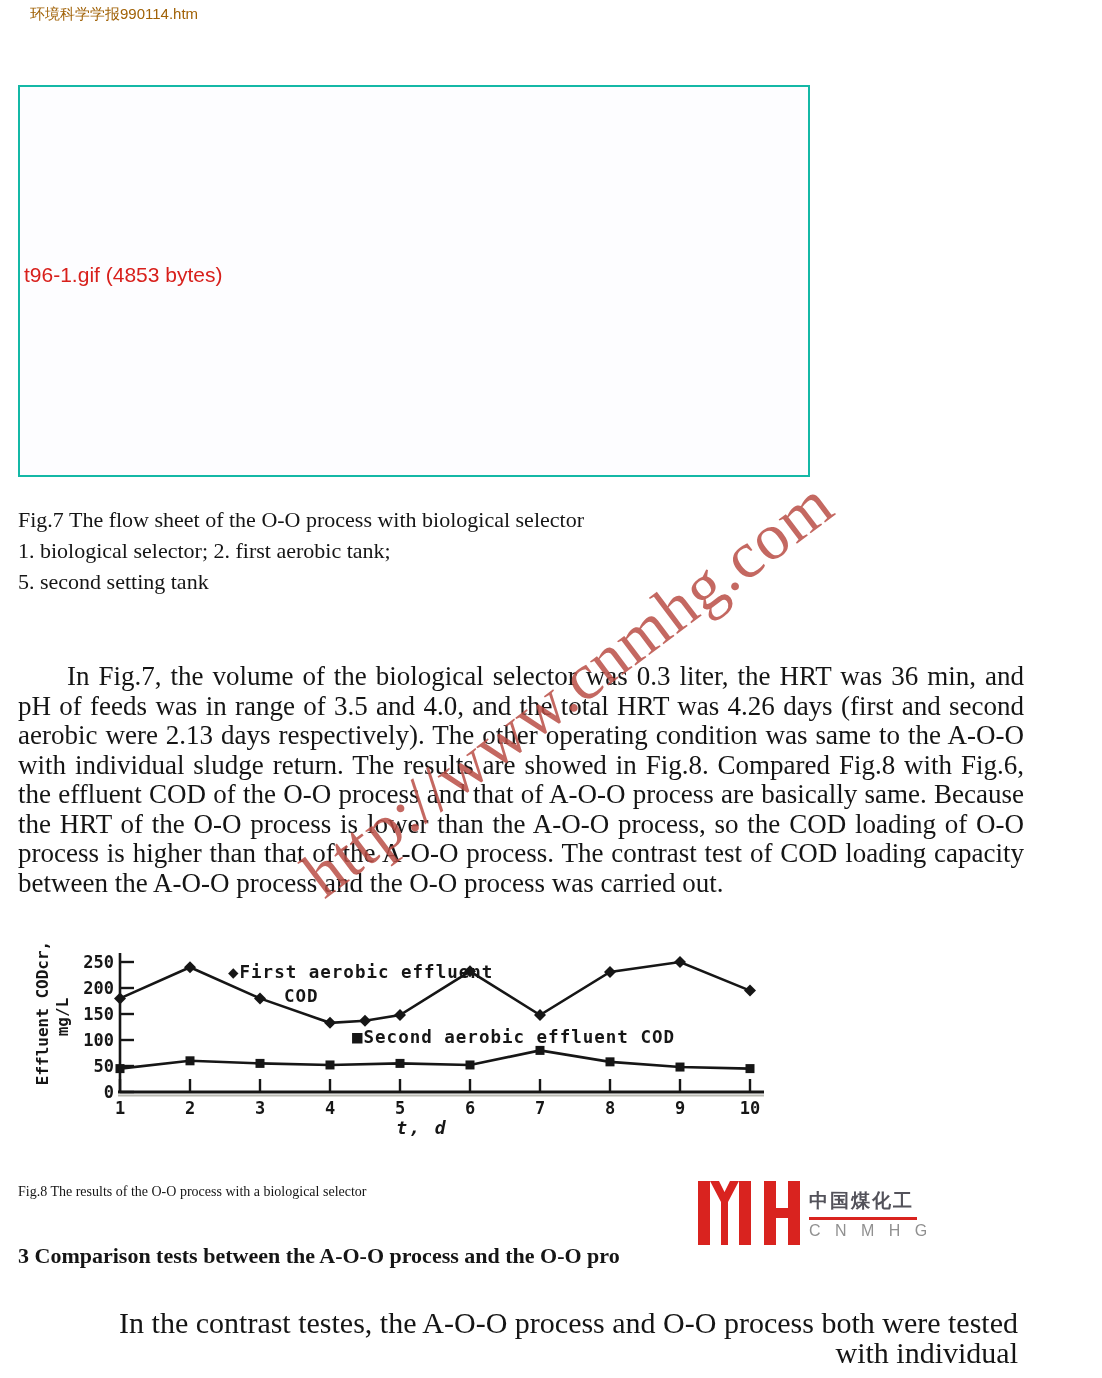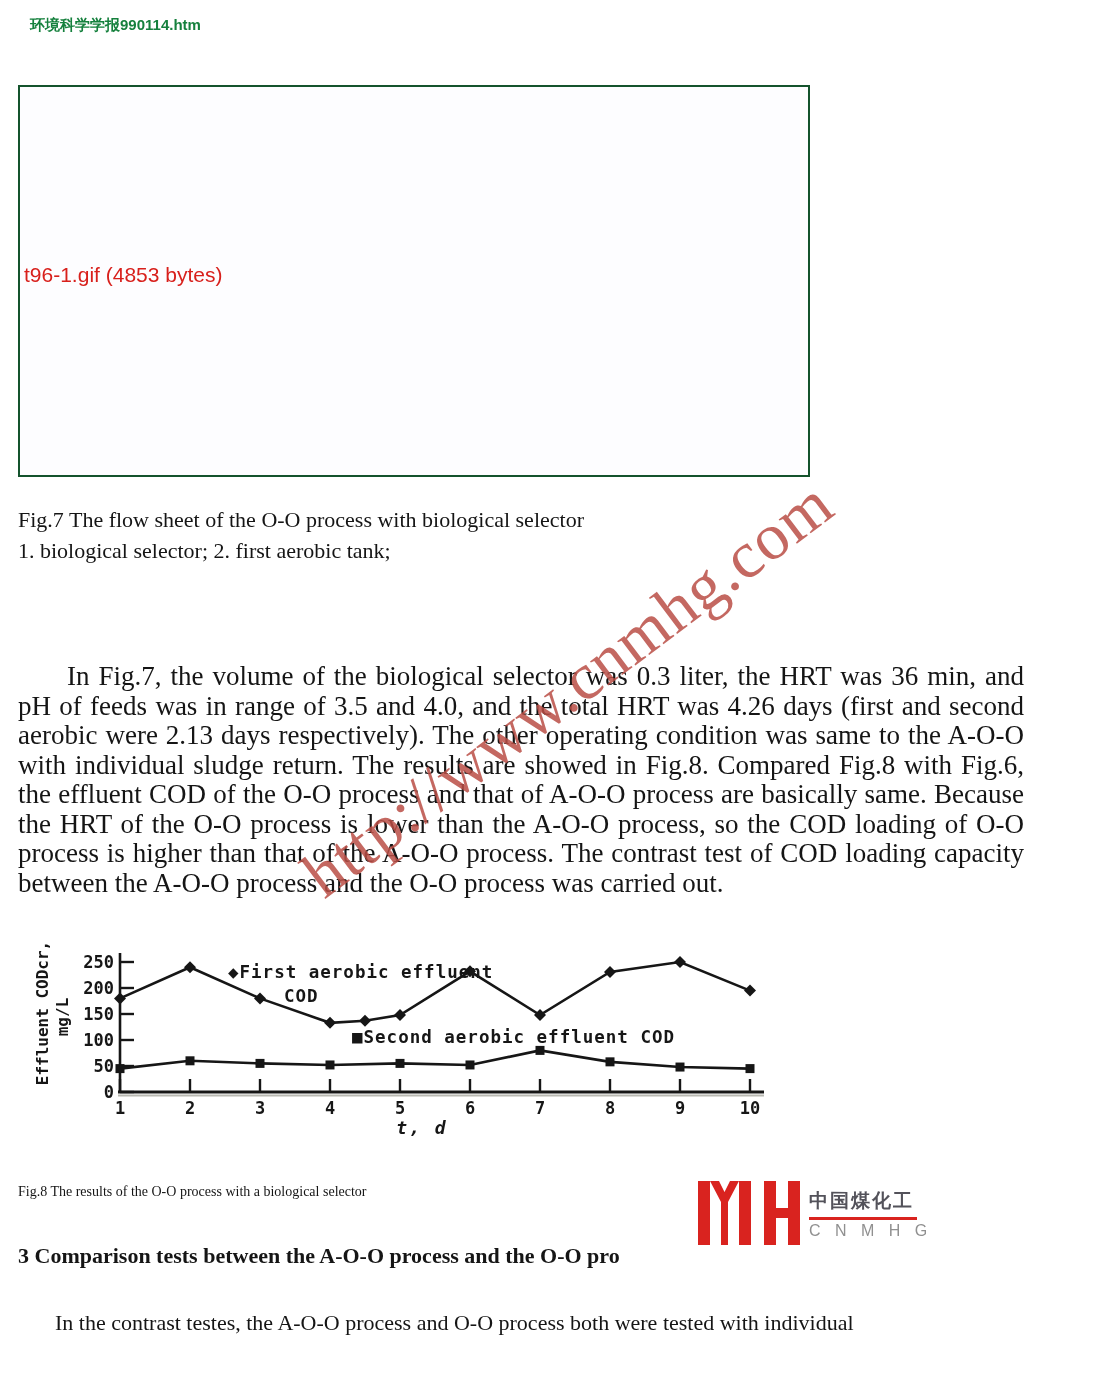--- a/index.html
+++ b/index.html
@@ -1,26 +1,26 @@
 <!DOCTYPE html>
 <html><head>
 <meta charset="utf-8">
 <style>
   html,body{margin:0;padding:0;}
   body{
     width:1102px;height:1378px;position:relative;background:#ffffff;
     font-family:"Liberation Serif", serif;color:#151515;overflow:hidden;
   }
   .filename{
-    position:absolute;left:30px;top:16px;
-    font-family:"Liberation Sans", sans-serif;font-size:15px;color:#15803d;font-weight:bold;
+    position:absolute;left:30px;top:5px;
+    font-family:"Liberation Sans", sans-serif;font-size:15px;color:#a16207;
   }
   .broken-box{
     position:absolute;left:18px;top:85px;width:788px;height:388px;
-    border:2px solid #14532d;background:#fdfdff;
+    border:2px solid #14b8a6;background:#fdfdff;
   }
   .broken-alt{
     position:absolute;left:4px;top:176px;
     font-family:"Liberation Sans", sans-serif;font-size:21px;color:#d8201c;
   }
   .fig7-caption{
     position:absolute;left:18px;top:504px;
     font-size:22px;line-height:31px;
   }
   .para1{
@@ -31,22 +31,22 @@
     position:absolute;left:22px;top:933px;width:755px;height:215px;
   }
   .fig8-caption{
     position:absolute;left:18px;top:1184px;font-size:14px;
   }
   .section-heading{
     position:absolute;left:18px;top:1243px;width:1080px;
     font-size:22px;font-weight:bold;white-space:nowrap;
   }
   .para2{
-    position:absolute;left:6px;top:1308px;width:1006px;
-    font-size:22px;line-height:29.5px;text-indent:49px;
+    position:absolute;left:12px;top:1308px;width:1006px;
+    font-size:30px;line-height:29.5px;text-indent:49px;text-align:right;
   }
   .watermark{
     position:absolute;left:145px;top:650px;width:850px;height:84px;
     transform:rotate(-37deg);transform-origin:center center;
     font-family:"Liberation Serif", serif;font-size:66px;letter-spacing:1px;
     color:rgba(186,77,69,0.85);text-align:center;white-space:nowrap;
     z-index:30;pointer-events:none;
   }
   .logo{
     position:absolute;left:698px;top:1168px;width:218px;height:80px;
@@ -69,20 +69,21 @@
 
 <div class="filename">环境科学学报990114.htm</div>
 
 <div class="broken-box">
   <span class="broken-alt">t96-1.gif (4853 bytes)</span>
 </div>
 
 <div class="fig7-caption">
   <div>Fig.7 The flow sheet of the O-O process with biological selector</div>
   <div>1. biological selector; 2. first aerobic tank;</div>
+  <div>5. second setting tank</div>
 </div>
 
 <div class="para1">In Fig.7, the volume of the biological selector was 0.3 liter, the HRT was 36 min, and pH of feeds was in range of 3.5 and 4.0, and the total HRT was 4.26 days (first and second aerobic were 2.13 days respectively). The other operating condition was same to the A-O-O with individual sludge return. The results are showed in Fig.8. Compared Fig.8 with Fig.6, the effluent COD of the O-O process and that of A-O-O process are basically same. Because the HRT of the O-O process is lower than the A-O-O process, so the COD loading of O-O process is higher than that of the A-O-O process. The contrast test of COD loading capacity between the A-O-O process and the O-O process was carried out.</div>
 
 <div class="chart-wrap">
   <svg id="chart-svg" width="755" height="215" viewBox="0 0 755 215" xmlns="http://www.w3.org/2000/svg">
       <line x1="98" y1="20" x2="98" y2="159" stroke="#161616" stroke-width="2.6"></line>
       <line x1="96" y1="159" x2="742" y2="159" stroke="#161616" stroke-width="3"></line>
       <line x1="96" y1="162.5" x2="742" y2="162.5" stroke="#b9b9b2" stroke-width="2"></line>
       <line x1="98" y1="159" x2="112" y2="159" stroke="#161616" stroke-width="2.4"></line>

